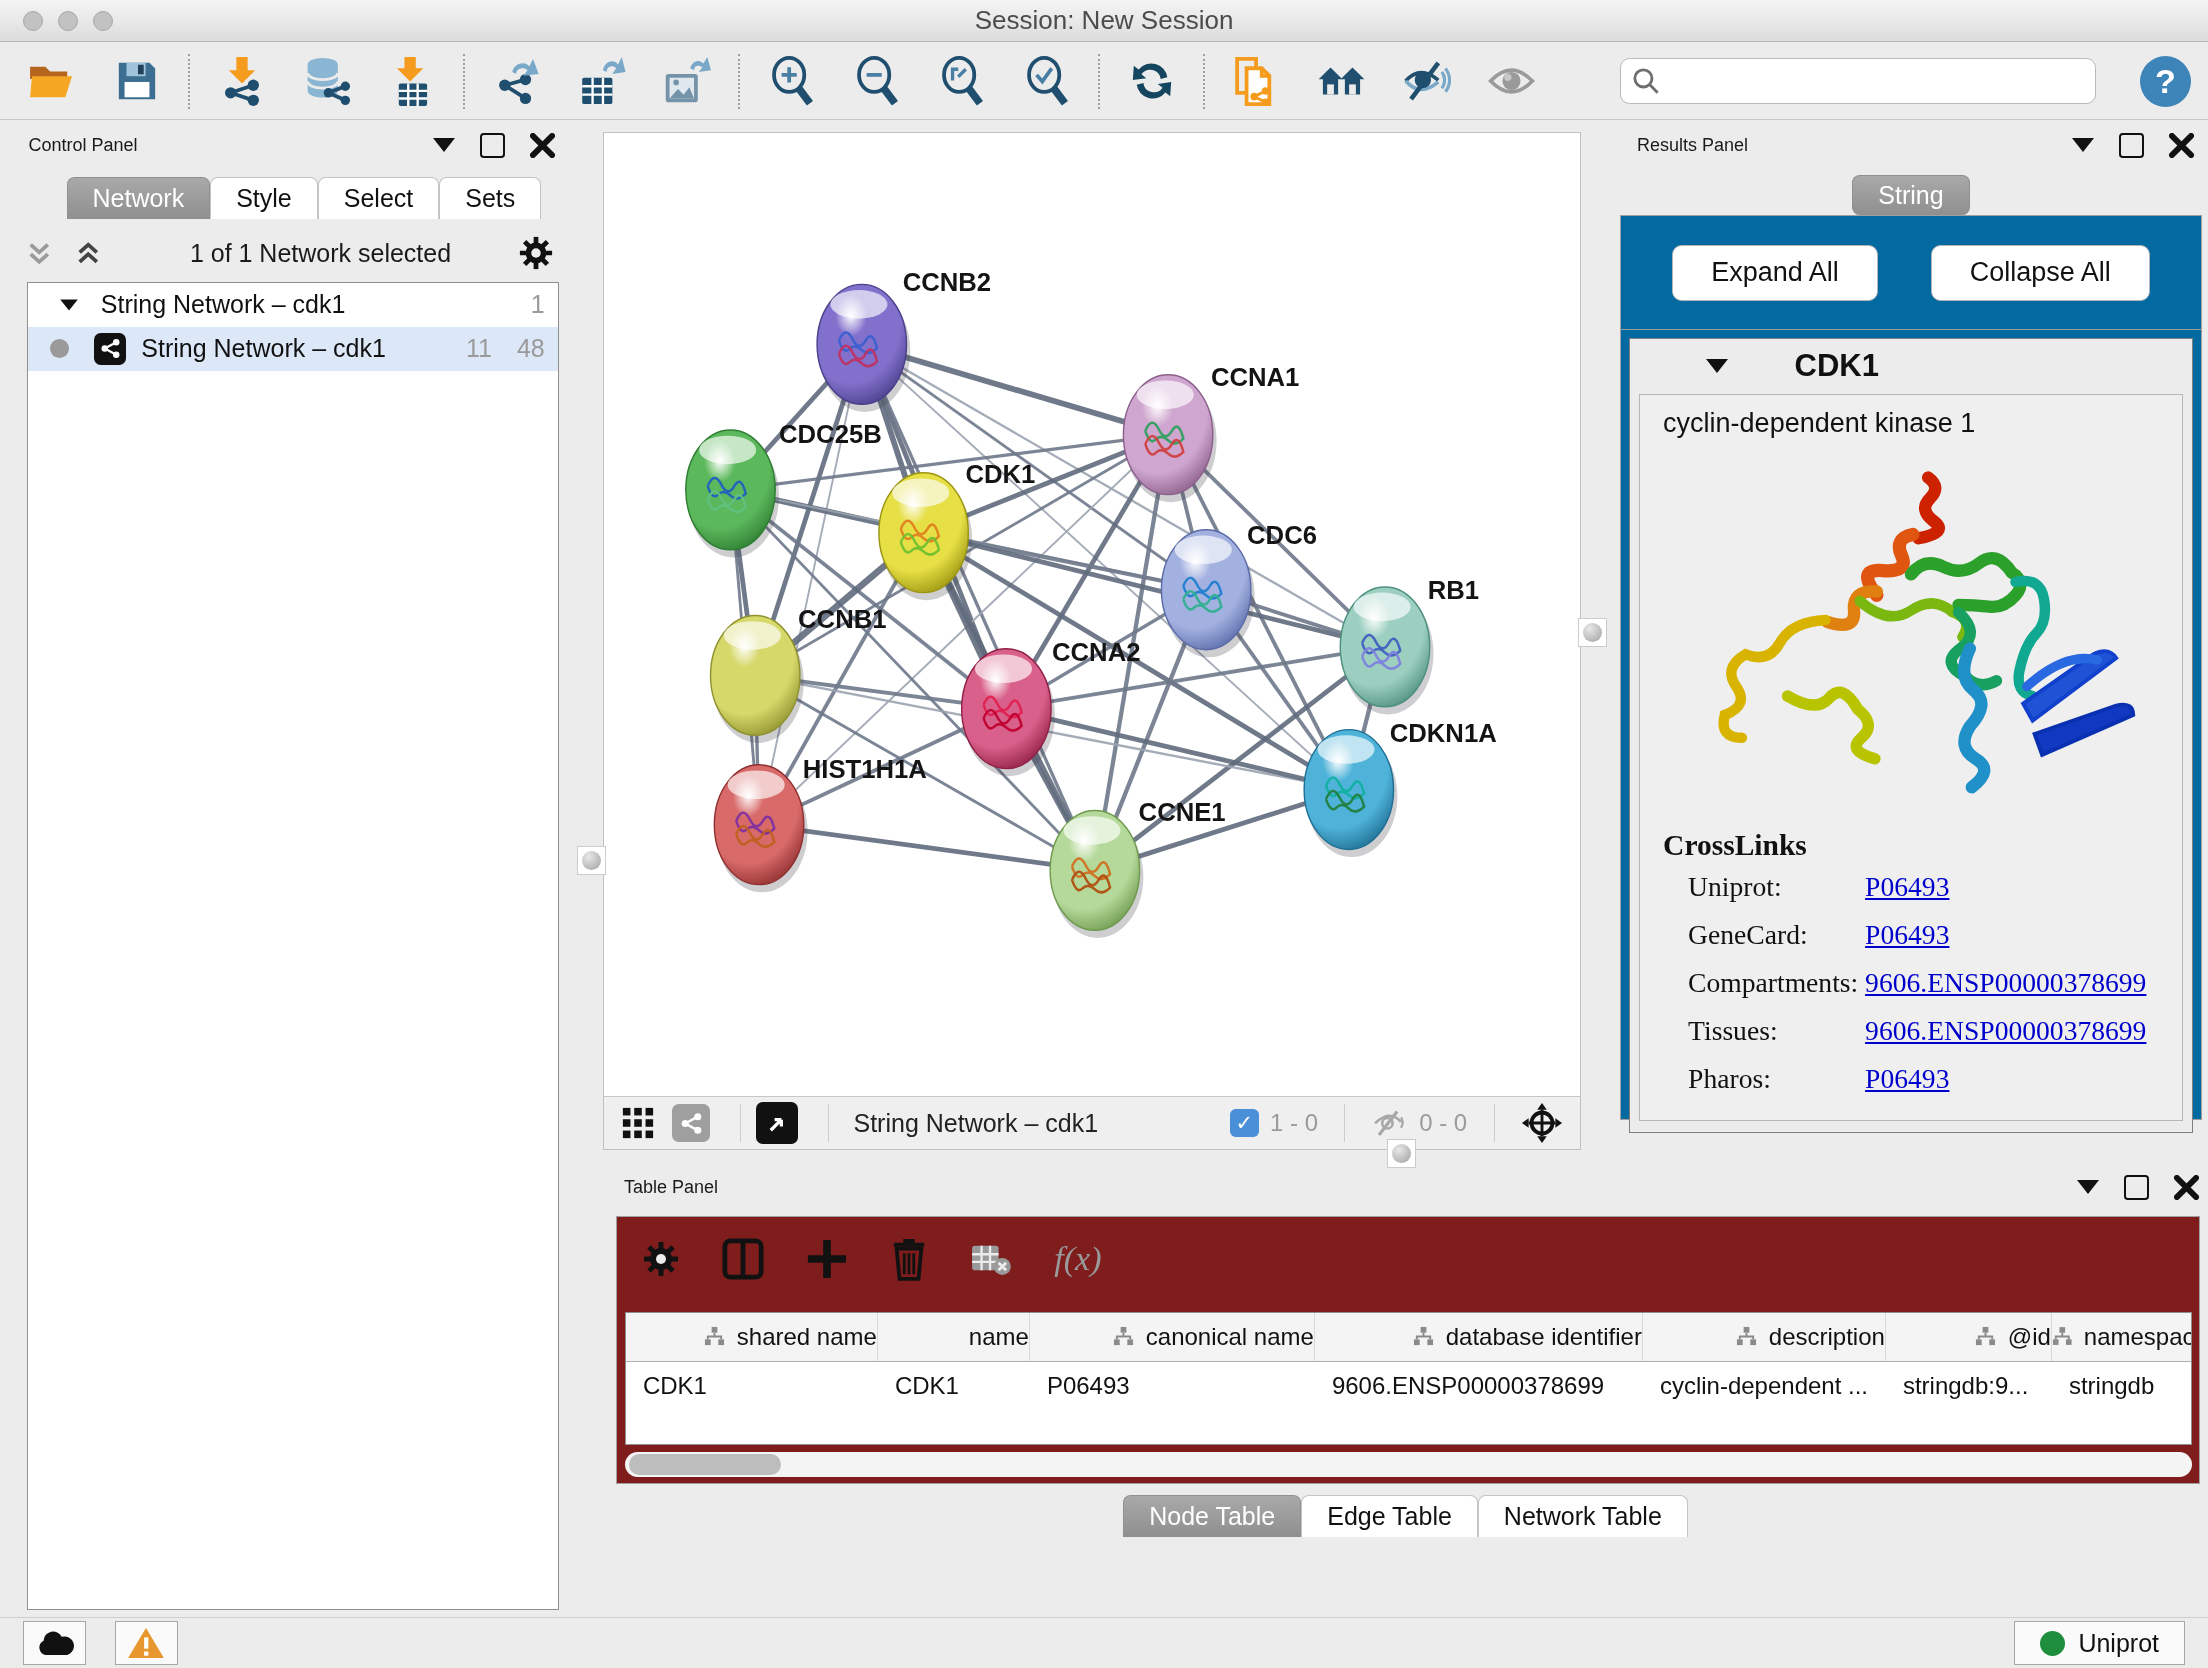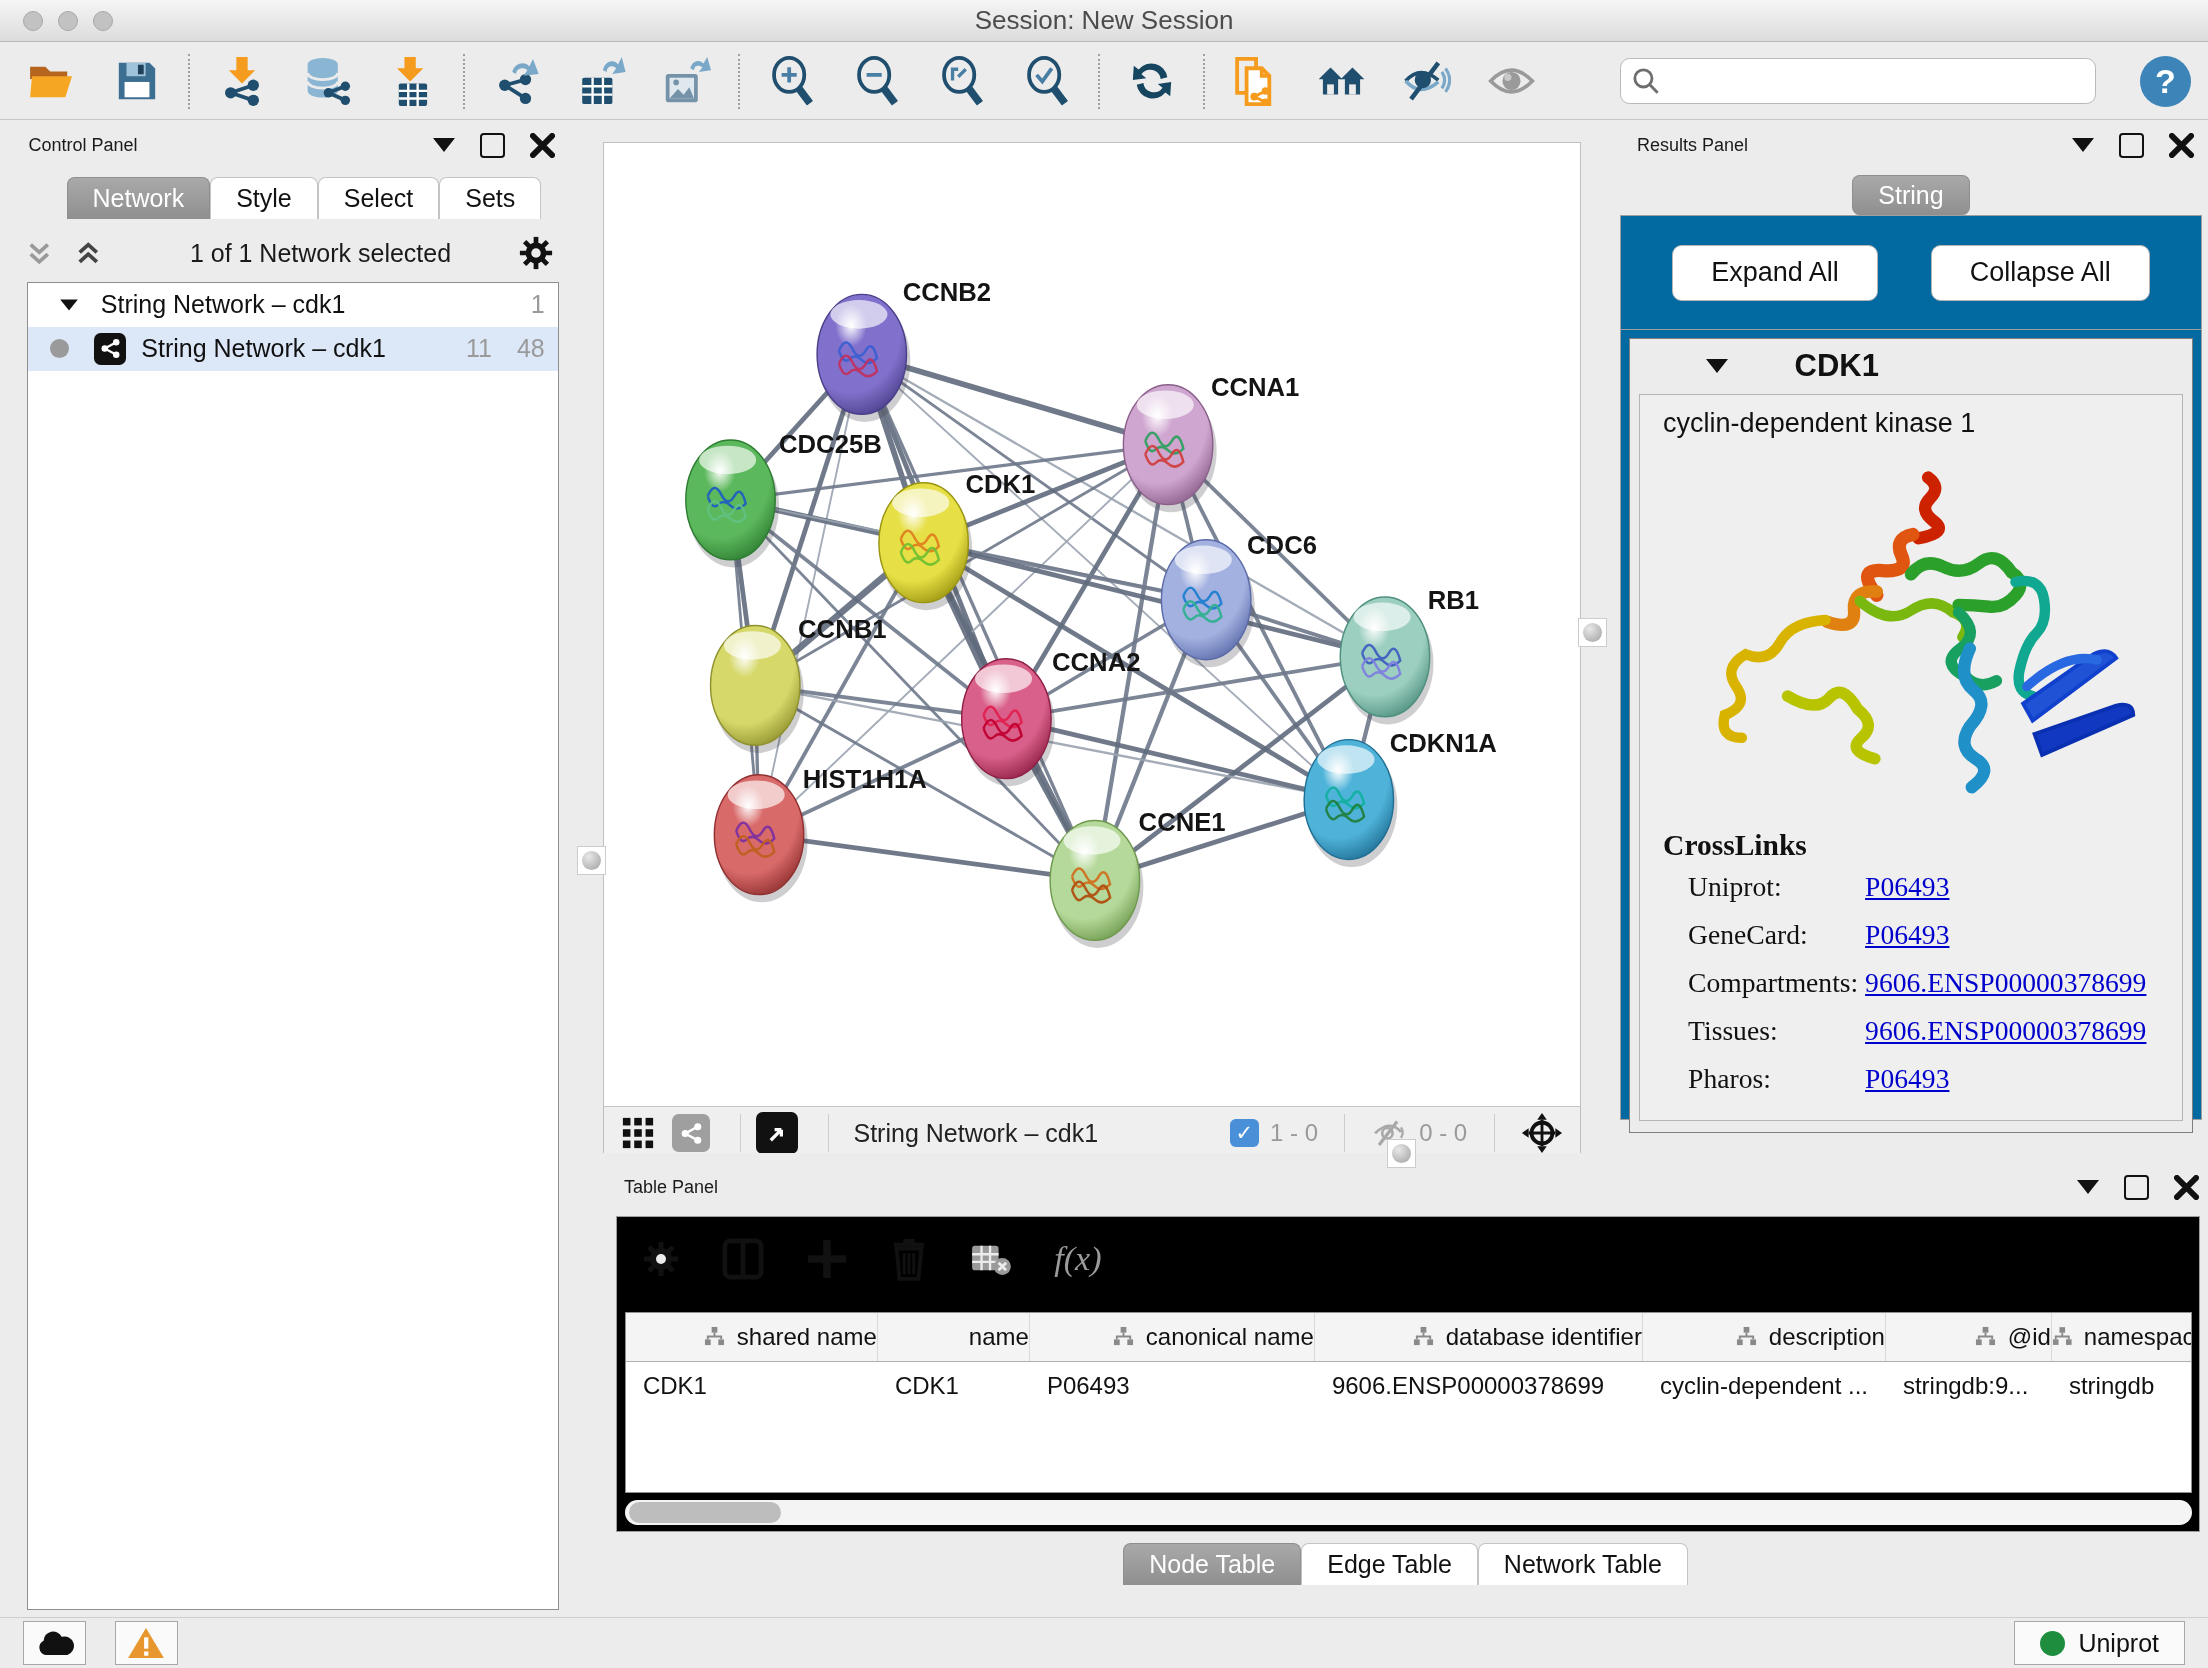--- a/index.html
+++ b/index.html
@@ -48,21 +48,21 @@
   #cp-subbar { display:flex; align-items:center; height:49px; margin-top:9.5px; padding:0 15px; }
   #cp-subbar .status { flex:1; text-align:center; font-size:25px; color:#1a1a1a; }
   #cp-tree { margin:3.8px 9.5px 0 17px; height:1328px; background:#fff; border:1.9px solid #8f8f8f; }
   .tree-row { display:flex; align-items:center; height:44px; font-size:25px; color:#111; padding:0 13.3px; }
   .tree-row .cnt { color:#9a9a9a; margin-left:auto; }
   .tree-row.sel { background:#dce7f8; }
   .tree-dot { width:19px; height:19px; border-radius:50%; background:#9a9a9a; margin:0 25px 0 9.5px; }
   .share-badge { width:32px; height:32px; border-radius:6.7px; background:#111; display:flex; align-items:center; justify-content:center; margin-right:15px; }
 
   
-  #network-view { position:absolute; left:603px; top:142px; width:978px; height:1018px;
+  #network-view { position:absolute; left:603px; top:132px; width:978px; height:1018px;
     background:#fff; border:1px solid #c0c0c0; }
   #net-canvas { width:976px; height:963px; }
   #net-statusbar { position:absolute; left:0; bottom:0; width:100%; height:53px; background:#efefef;
     border-top:1px solid #c6c6c6; display:flex; align-items:center; padding:0 17px; }
   .ns-sep { width:0; height:38px; border-left:1px solid #cdcdcd; margin:0 15px; }
   #net-title { font-size:25px; color:#222; margin-left:9.5px; }
   #net-right { margin-left:auto; display:flex; align-items:center; gap:11.4px; color:#9a9a9a; font-size:24px; }
   .chk { width:28.5px; height:28.5px; border-radius:5.7px; background:#4a90d9; color:#fff; font-size:21px;
     display:flex; align-items:center; justify-content:center; }
 
@@ -82,21 +82,21 @@
   #protein-img { display:block; margin:9.5px auto 0 auto; }
   #crosslinks { font-family:"Liberation Serif", serif; padding-left:23px; }
   #crosslinks .clh { font-size:29.5px; font-weight:bold; color:#111; margin-bottom:9.5px; }
   .cl-row { display:flex; font-size:27.6px; margin-bottom:16px; }
   .cl-row .lbl { width:202px; color:#111; padding-left:25px; }
   .cl-row a { color:#0000cc; text-decoration:underline; }
 
   
   #table-panel { position:absolute; left:603px; top:1153px; width:1605px; height:464px; background:#ececec; }
   #table-panel .panel-head { padding:0 9.5px 0 21px; margin-top:15px; }
-  #tp-box { margin:9.5px 7.6px 0 13.3px; border:1.9px solid #9f9f9f; background:#000000; height:316px; position:relative; }
+  #tp-box { margin:9.5px 7.6px 0 13.3px; border:1.9px solid #9f9f9f; background:#7f1d1d; height:268px; position:relative; }
   #tp-toolbar { display:flex; align-items:center; gap:42px; height:84px; padding:0 25px; }
   #tp-table { position:absolute; left:7.6px; right:7.6px; top:95px; bottom:38px; background:#fff; border:1.9px solid #8f8f8f; overflow:hidden; }
   #tp-header { display:flex; background:#f4f4f4; border-bottom:1.9px solid #b0b0b0; height:49px; }
   .th { display:flex; align-items:center; justify-content:flex-end; gap:11.4px; font-size:24px; color:#111;
     border-right:1px solid #d8d8d8; flex:none; }
   #tp-row { display:flex; height:48px; align-items:center; }
   .td { font-size:24px; color:#111; padding-left:17px; flex:none; white-space:nowrap; overflow:hidden; }
   #tp-hscroll { position:absolute; left:7.6px; right:7.6px; bottom:5.7px; height:25px; background:#f4f4f4; border-radius:12.4px; }
   #tp-hscroll .thumb { position:absolute; left:3.8px; top:1.9px; width:152px; height:21px; background:#bdbdbd; border-radius:10.5px; }
   #tp-tabs { display:flex; justify-content:center; margin-top:11.4px; }

